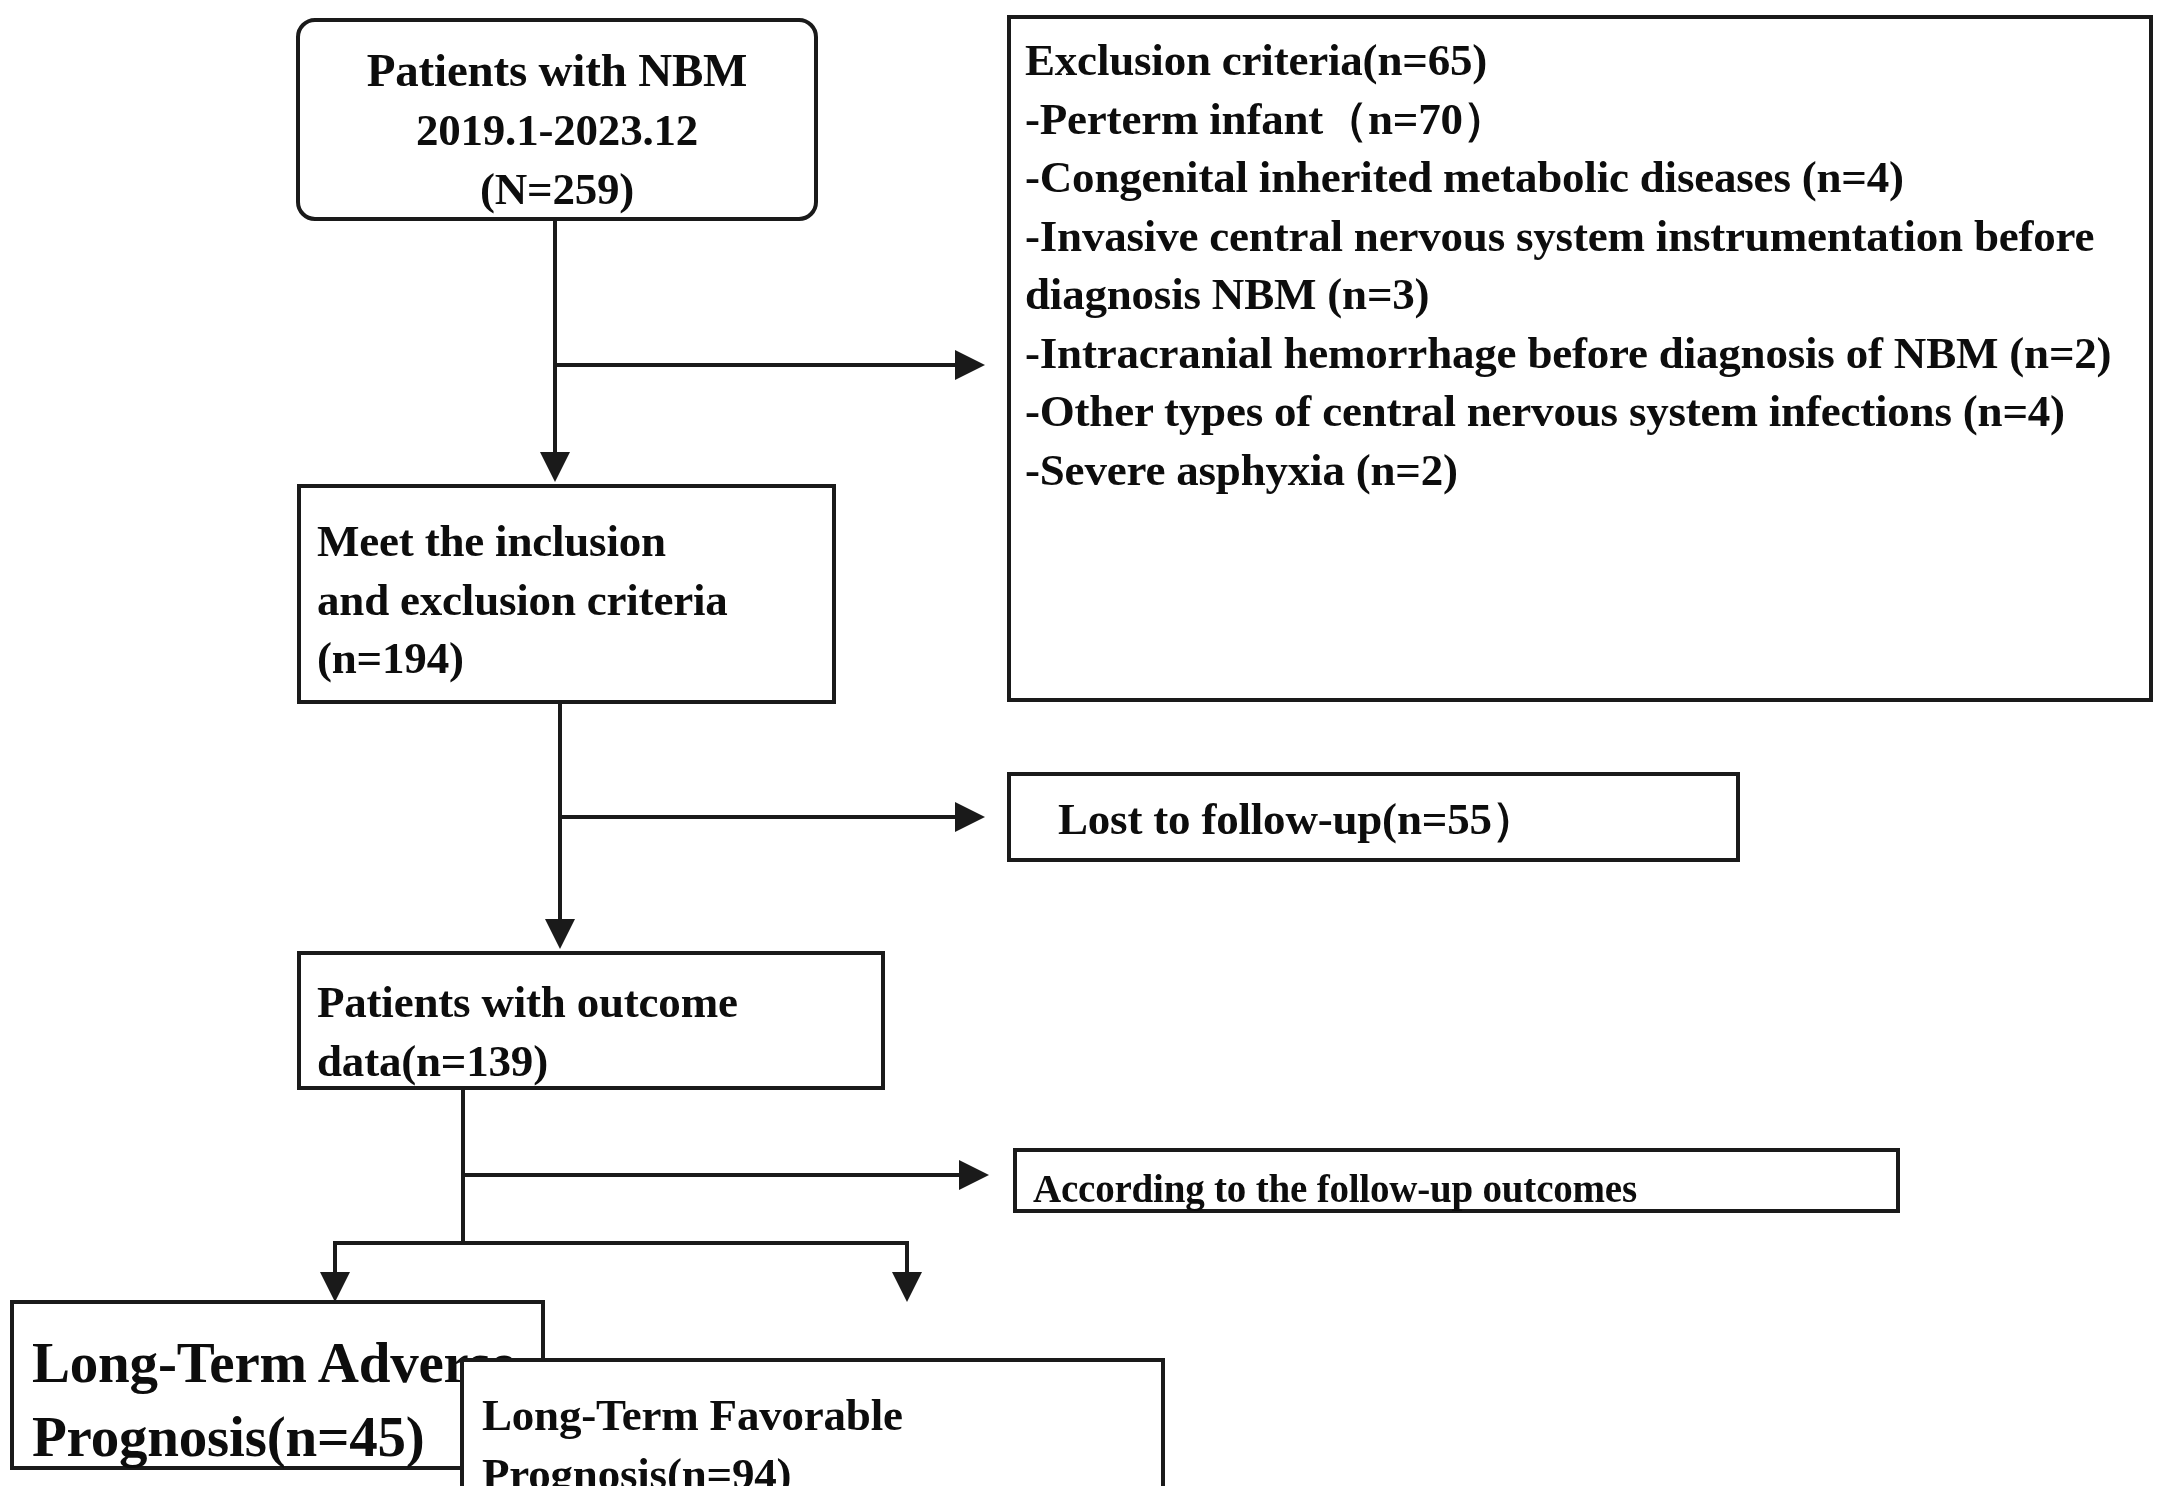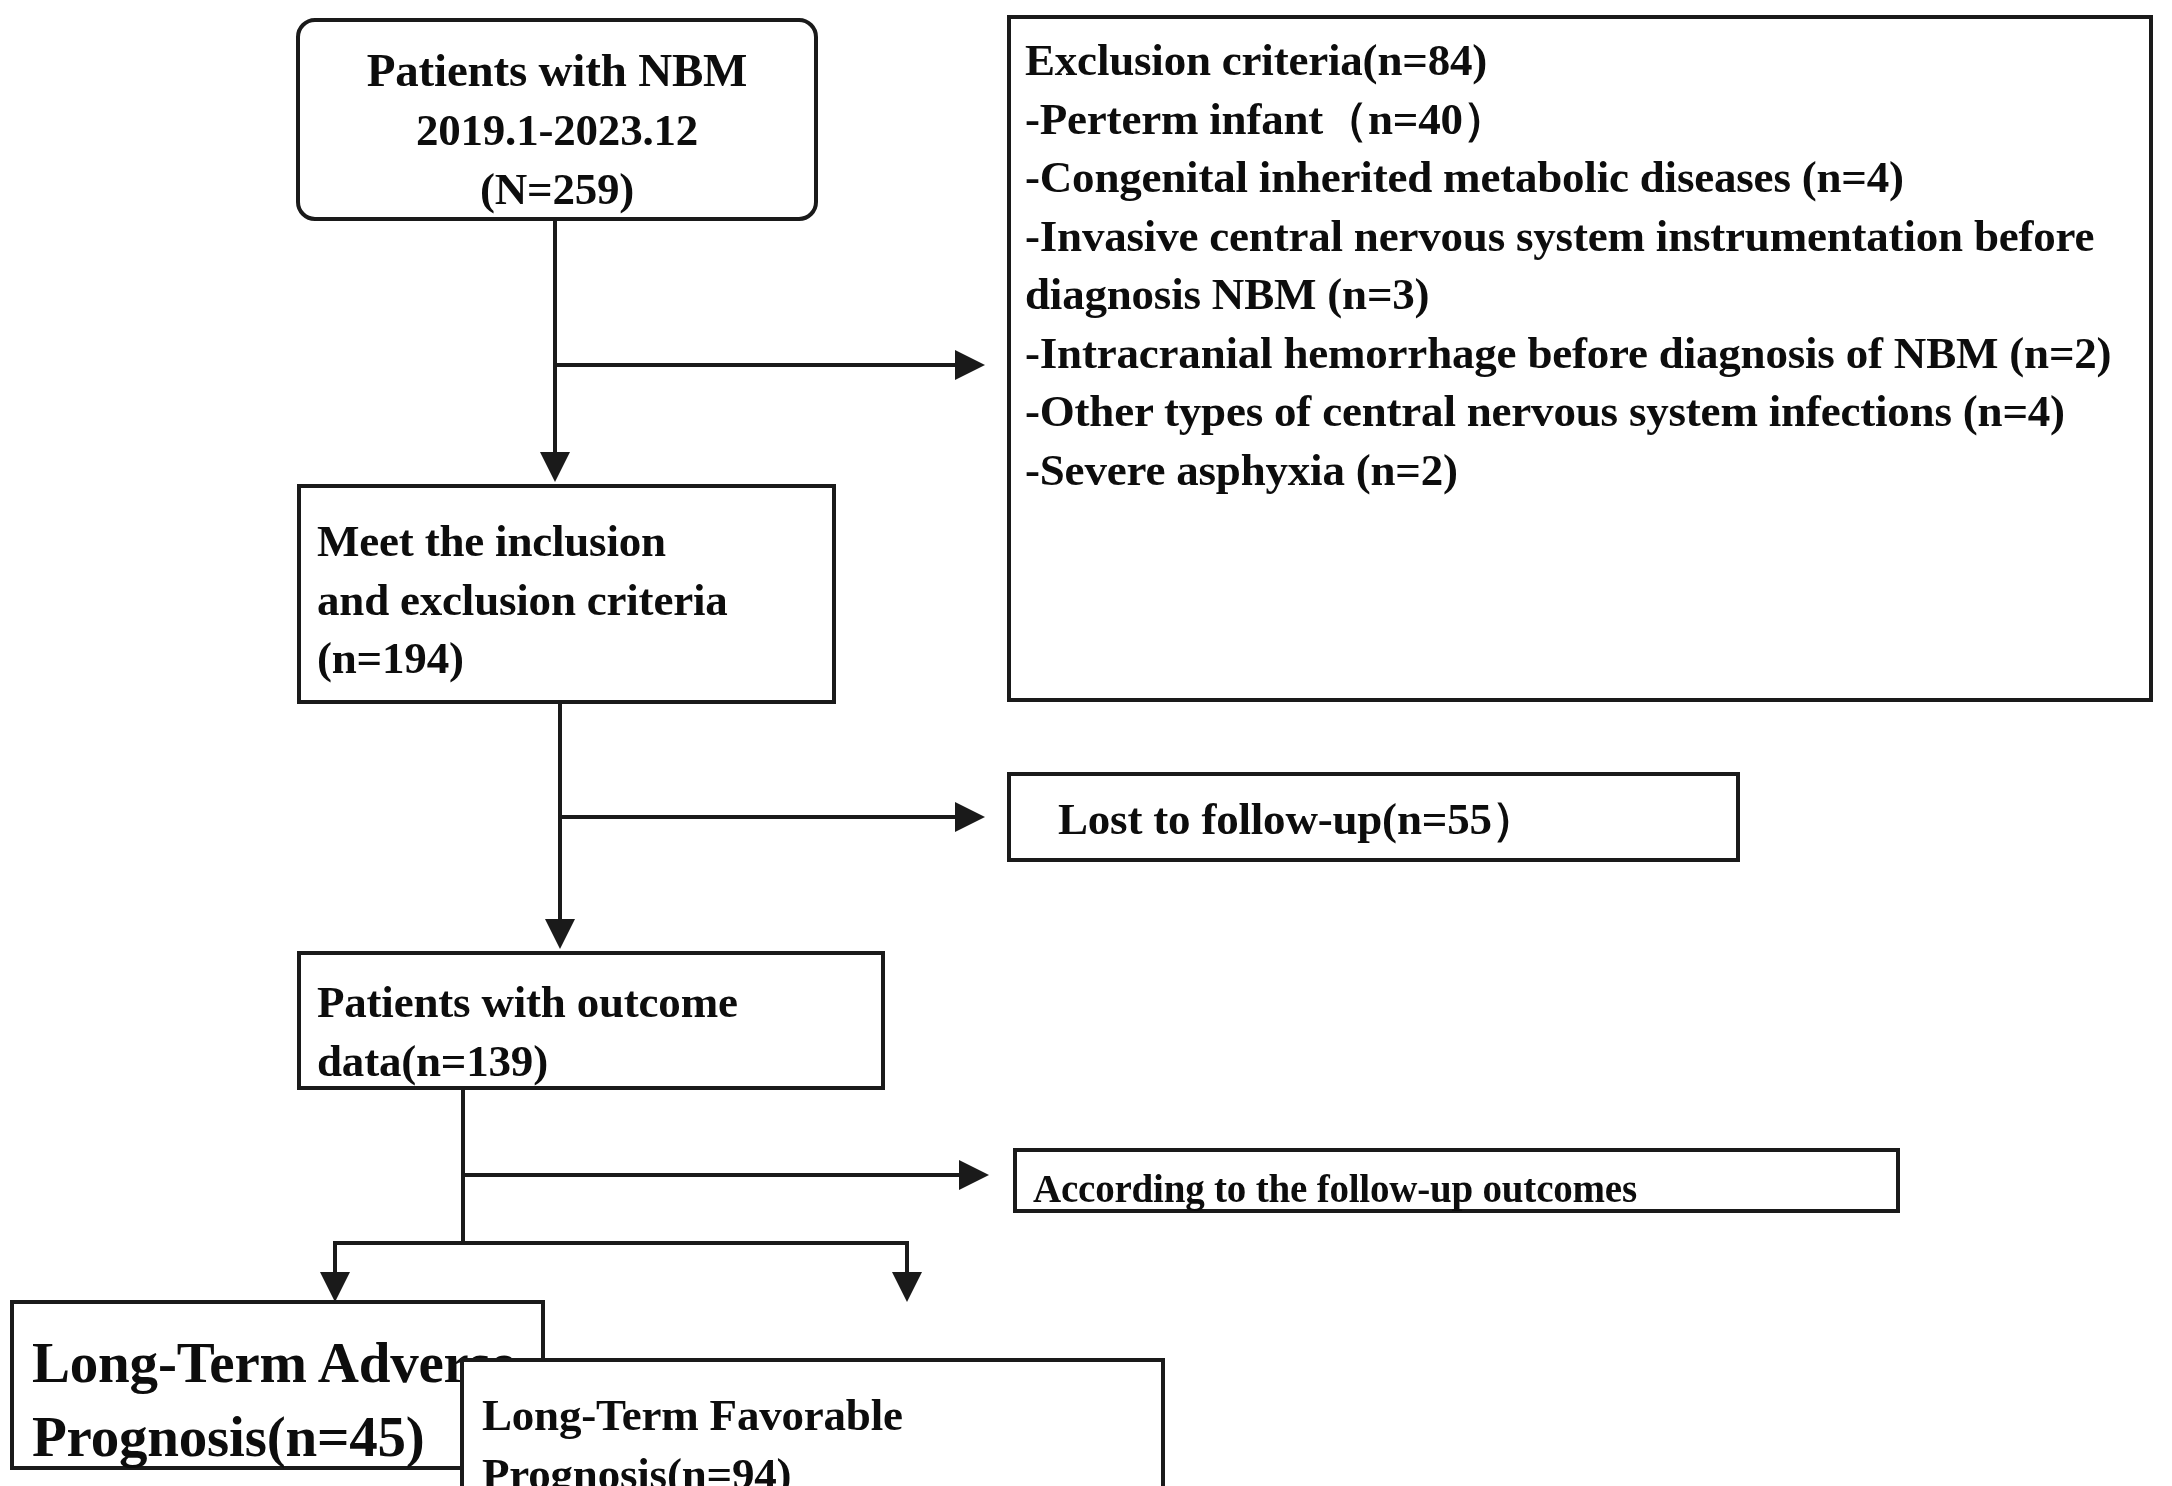--- a/index.html
+++ b/index.html
@@ -95,22 +95,22 @@
   <div class="box centered" id="box-patients-nbm">
     <div class="inner">
       <div class="l1">Patients with NBM</div>
       <div>2019.1-2023.12</div>
       <div>(N=259)</div>
     </div>
   </div>
 
   <div class="box" id="box-exclusion">
     <div class="inner">
-      <div>Exclusion criteria(n=84)</div>
-      <div>-Perterm infant（n=40）</div>
+      <div>Exclusion criteria(n=65)</div>
+      <div>-Perterm infant（n=70）</div>
       <div>-Congenital inherited metabolic diseases (n=4)</div>
       <div>-Invasive central nervous system instrumentation before diagnosis NBM (n=3)</div>
       <div>-Intracranial hemorrhage before diagnosis of NBM  (n=2)</div>
       <div>-Other types of central nervous system infections (n=4)</div>
       <div>-Severe asphyxia (n=2)</div>
     </div>
   </div>
 
   <div class="box" id="box-meet-criteria">
     <div class="inner">

